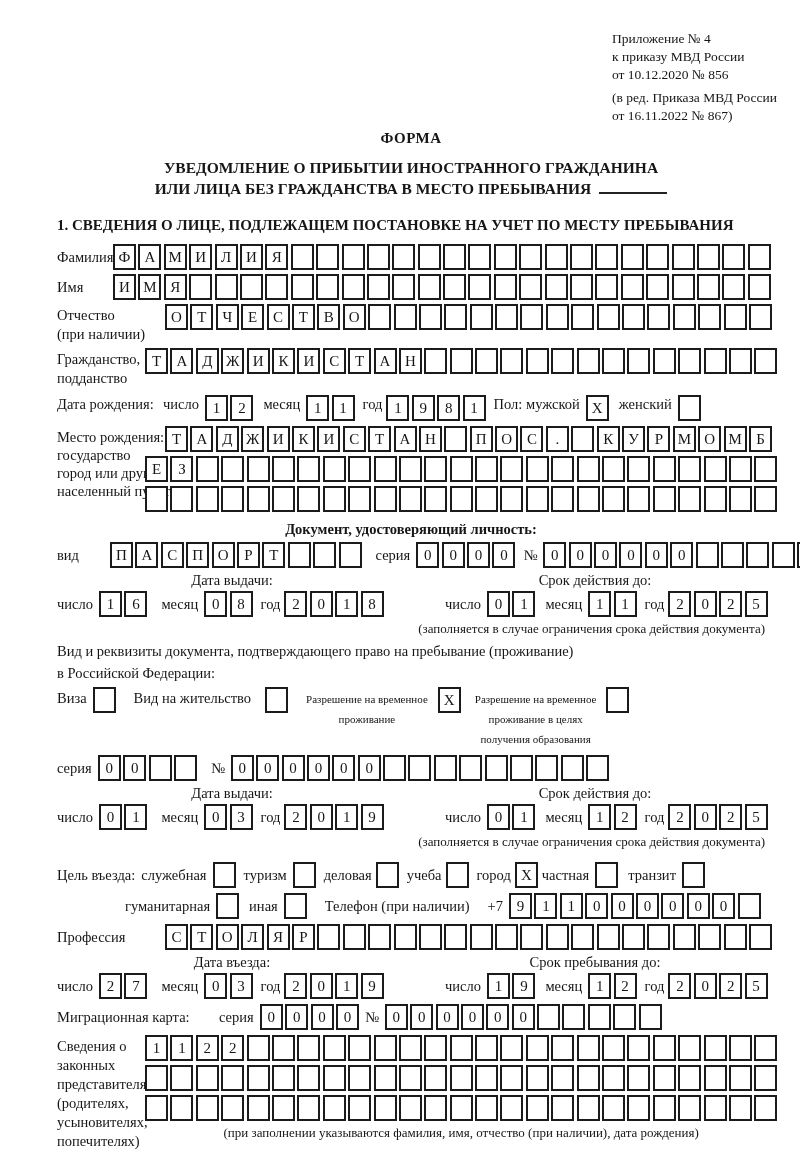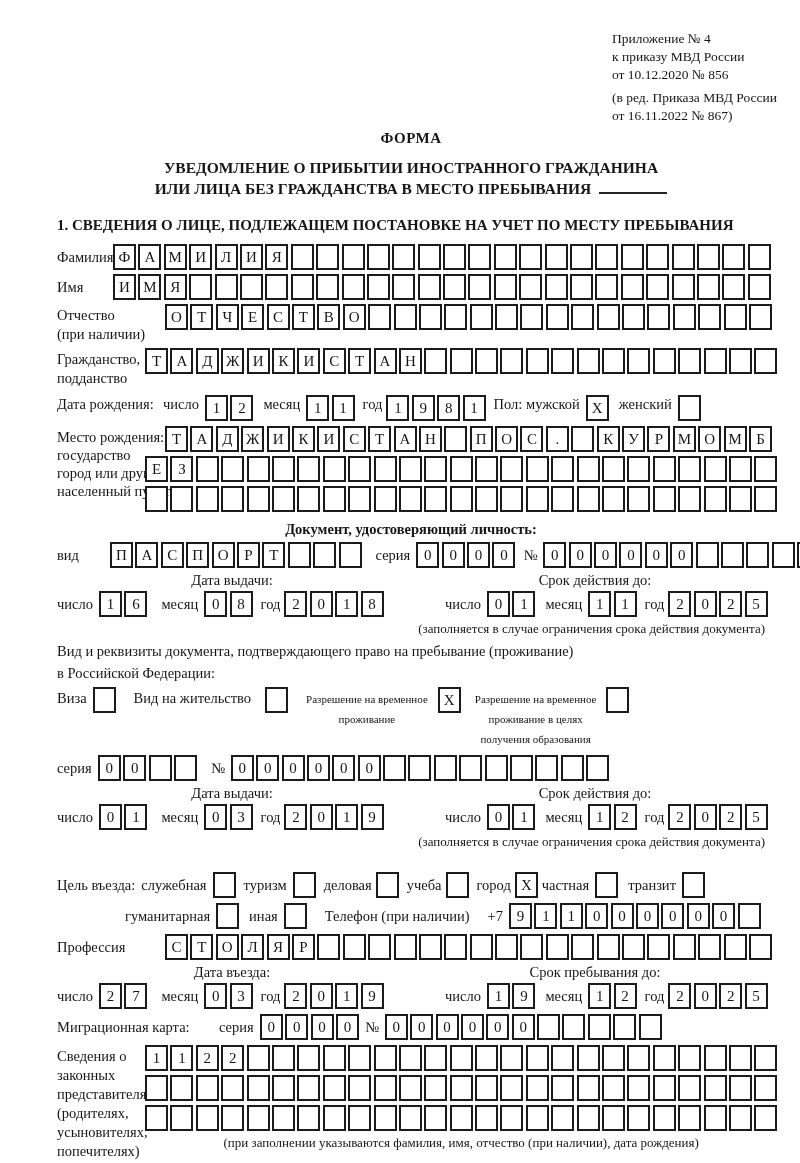--- a/index.html
+++ b/index.html
@@ -506,21 +506,21 @@
       <div class="cells">
           <div class="cell">2</div>
           <div class="cell">0</div>
           <div class="cell">2</div>
           <div class="cell">5</div>
         </div>
     </div>
   </div>
   <div class="note">(заполняется в случае ограничения срока действия документа)</div>
 
-  <div class="r" style="align-items:center; margin-top:22px;">
+  <div class="r" style="align-items:center; margin-top:12px;">
     <span class="lbl" style="padding-top:0;">Цель въезда:</span>
     <span class="lbl ml6 mr6" style="padding-top:0;">служебная</span>
     <div class="cell"></div>
     <span class="lbl ml8 mr6" style="padding-top:0;">туризм</span>
     <div class="cell"></div>
     <span class="lbl ml8 mr4" style="padding-top:0;">деловая</span>
     <div class="cell"></div>
     <span class="lbl ml8 mr4" style="padding-top:0;text-align:center;">учеба</span>
     <div class="cell"></div>
     <span class="lbl ml8 mr4" style="padding-top:0;">город</span>

